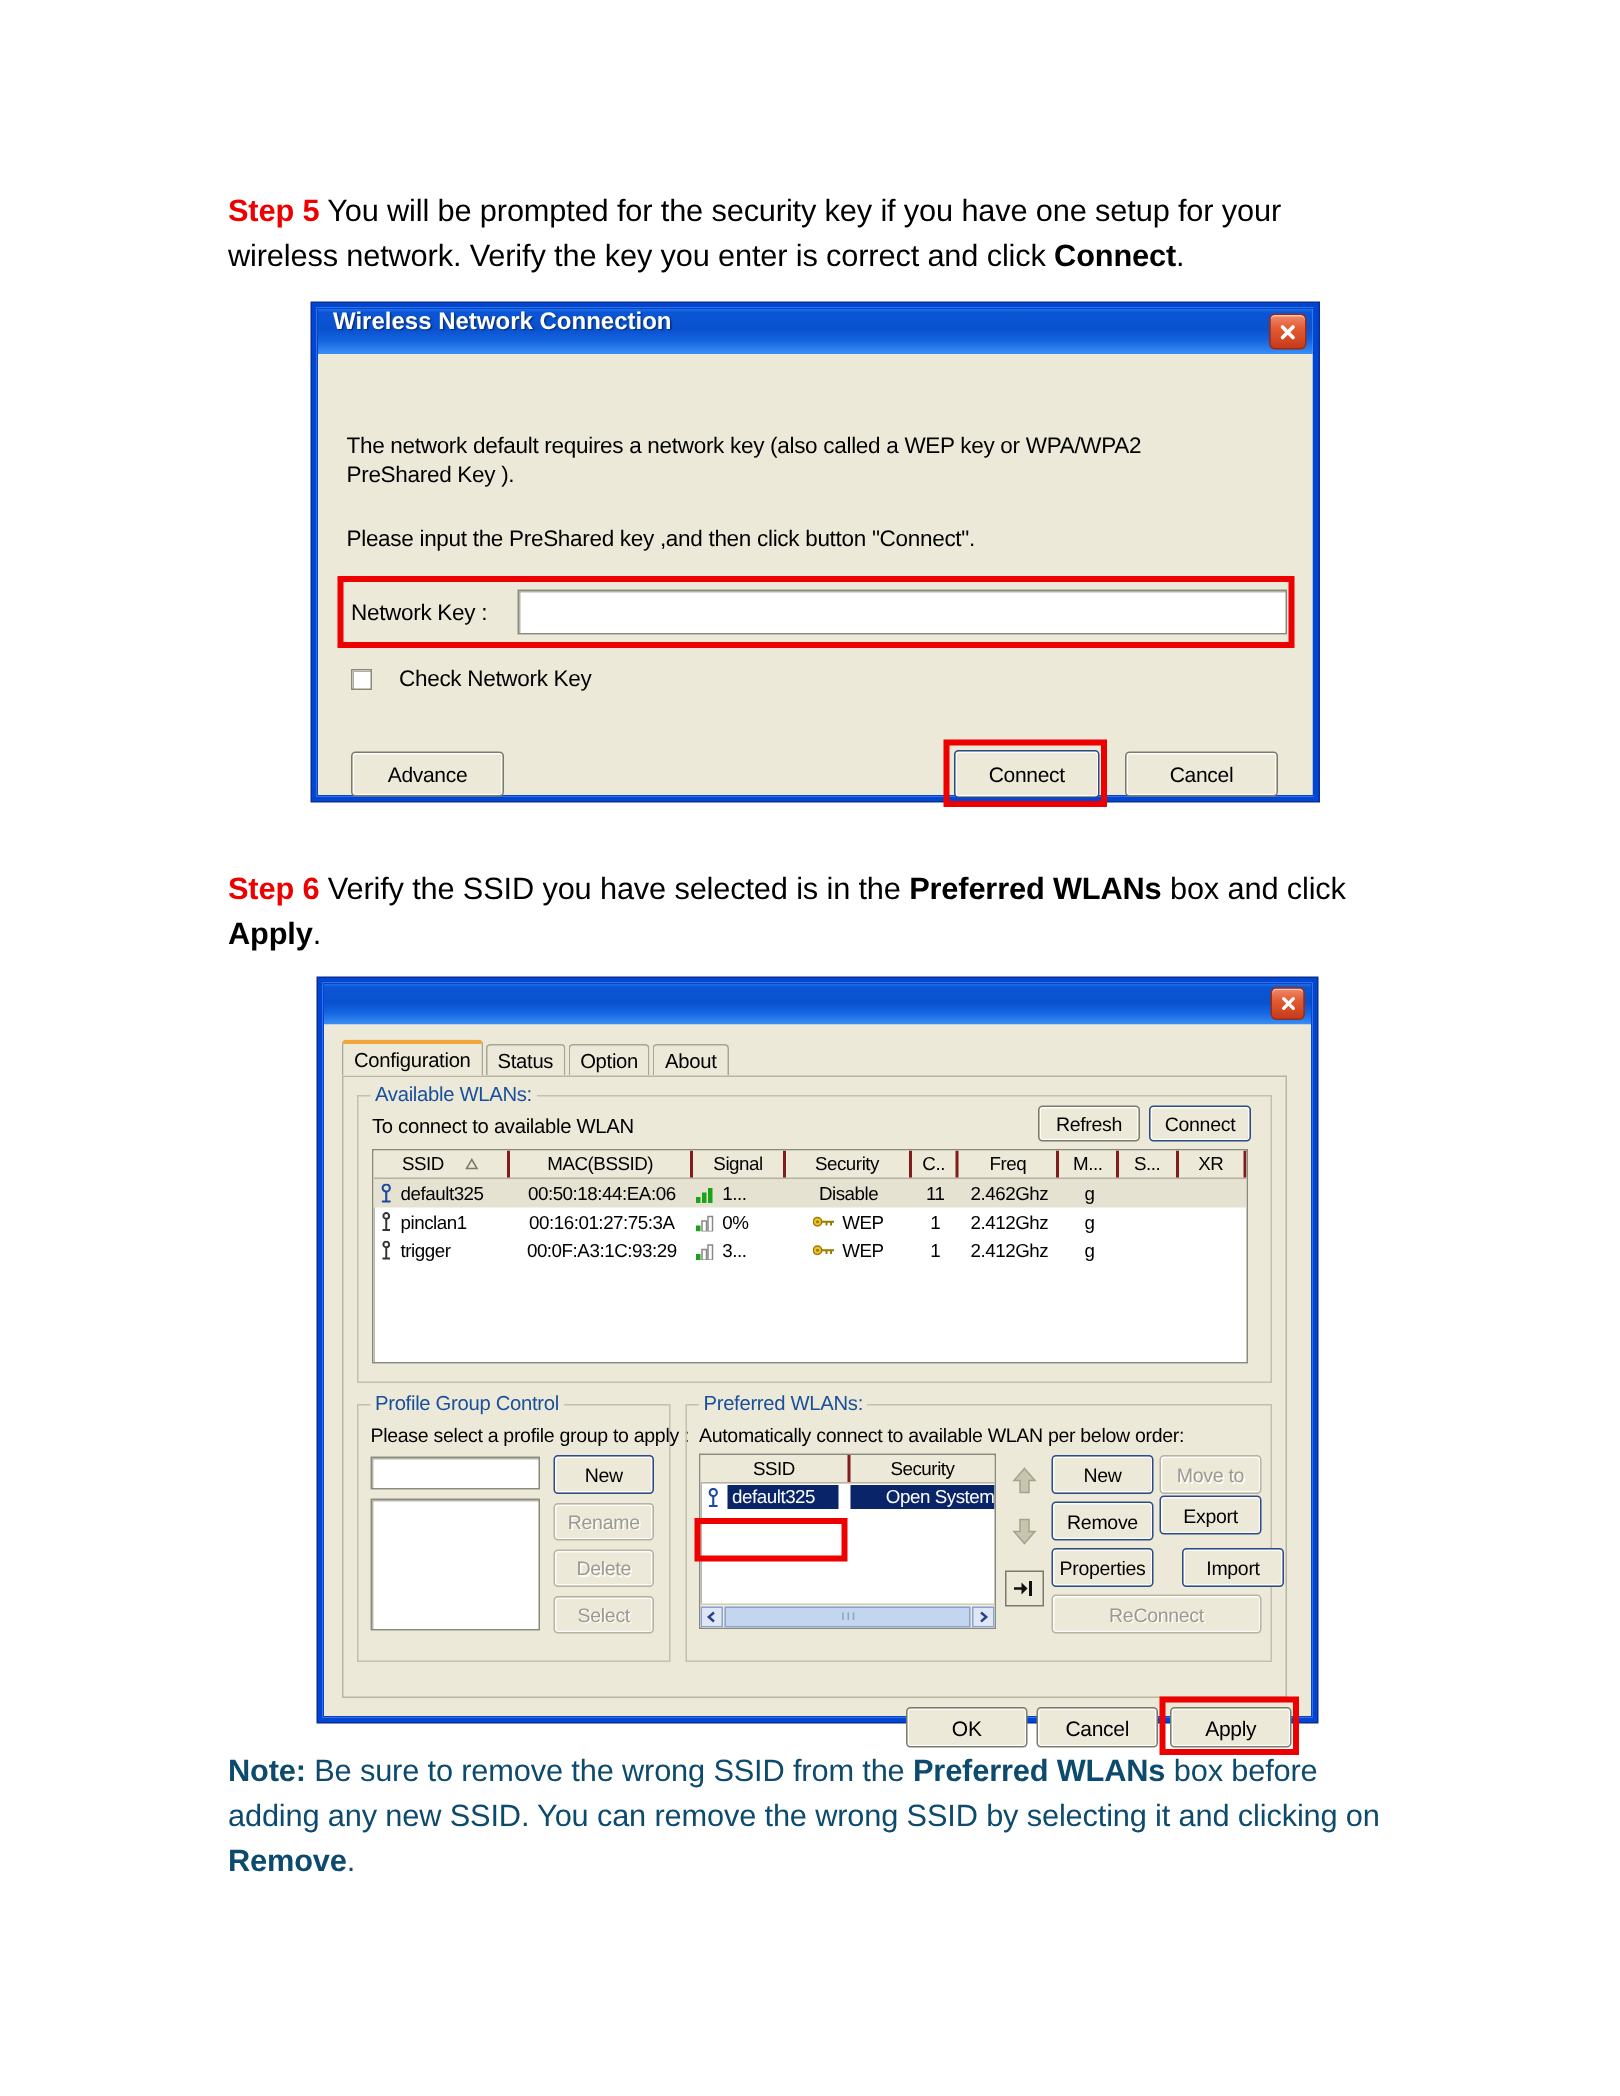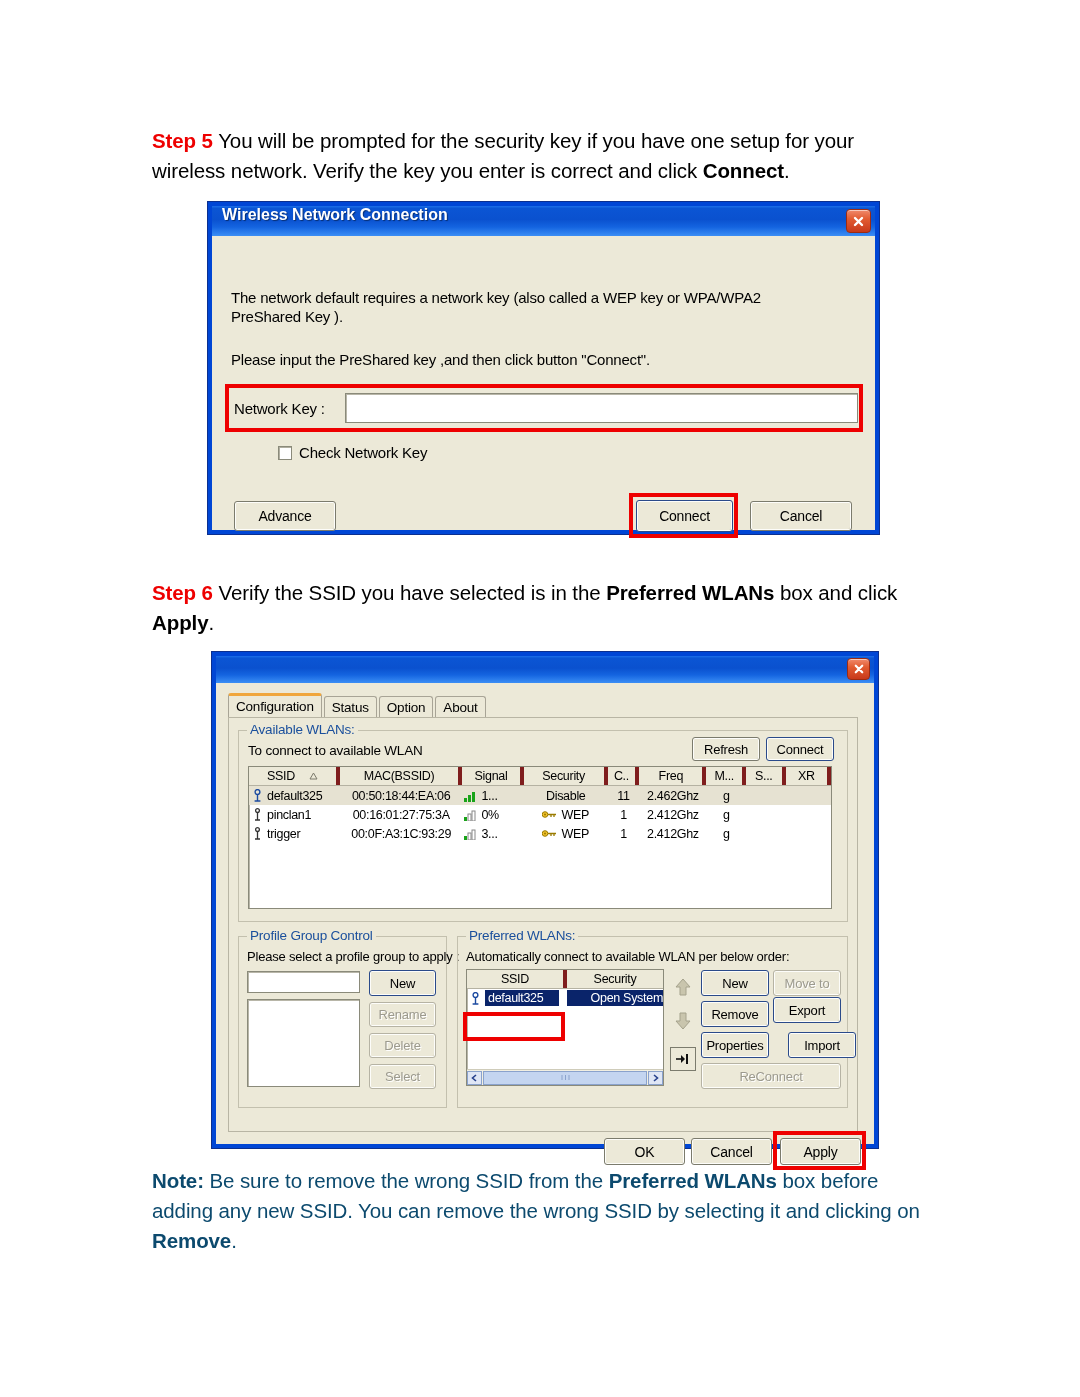--- a/index.html
+++ b/index.html
@@ -110,21 +110,21 @@
     height:24px;border-top:3px solid #f0a63c;background:#ece9d8;
     font-weight:normal;position:relative;z-index:3;
   }
 
   
   .listview{position:absolute;background:#fff;border:1px solid #8a8a7a;
     box-shadow:inset 1px 1px 0 0 #b8b6a8;box-sizing:border-box;overflow:hidden;}
   .lv-head{display:flex;height:18px;background:#ece9d8;border-bottom:1px solid #b5b2a2;}
   .lv-head .c{
     font-size:12.5px;color:#000;display:flex;align-items:center;justify-content:center;
-    border-right:4px solid #7f1d1d;box-sizing:border-box;letter-spacing:-0.3px;
+    border-right:2px solid #7f1d1d;box-sizing:border-box;letter-spacing:-0.3px;
     position:relative;white-space:nowrap;overflow:hidden;
   }
   .lv-row{display:flex;height:19px;align-items:center;font-size:12.5px;letter-spacing:-0.3px;}
   .lv-row .c{display:flex;align-items:center;box-sizing:border-box;white-space:nowrap;overflow:hidden;}
   .lv-row.sel{background:#e6e2d2;}
 
   .scrollbar-h{height:15px;background:#f1efe2;border-top:1px solid #cfccba;display:flex;align-items:center;}
   .sb-arrow{width:15px;height:14px;background:#dfe6f5;border:1px solid #8aa2cc;
     display:flex;align-items:center;justify-content:center;box-sizing:border-box;cursor:pointer;}
   .sb-thumb{height:14px;background:#c4d5f0;border:1px solid #8aa2cc;box-sizing:border-box;
@@ -161,21 +161,21 @@
         <div class="dlgtext" style="position:absolute;left:19px;top:71px;white-space:nowrap;">PreShared Key ).</div>
         <div class="dlgtext" style="position:absolute;left:19px;top:114px;white-space:nowrap;">Please input the PreShared key ,and then click button "Connect".</div>
 
         <div class="redbox" style="left:13px;top:148px;width:638px;height:48px;"></div>
 
         <div class="dlgtext" style="position:absolute;left:22px;top:163px;white-space:nowrap;">
           <span>Network Key :</span>
         </div>
         <div class="txtinput" style="position:absolute;left:133px;top:157px;width:513px;height:30px;"></div>
 
-        <div style="position:absolute;left:22px;top:207px;display:flex;align-items:center;gap:7px;margin-left:44px;">
+        <div style="position:absolute;left:22px;top:207px;display:flex;align-items:center;gap:18px;">
           <span class="chk"></span>
           <span class="dlgtext">Check Network Key</span>
         </div>
 
         <div class="btn" style="position:absolute;left:22px;top:265px;width:100px;height:28px;">
           <span>Advance</span>
         </div>
 
         <div class="redbox" style="left:417px;top:257px;width:109px;height:45px;"></div>
         <div class="btn default" style="position:absolute;left:424px;top:264px;width:95px;height:30px;">

